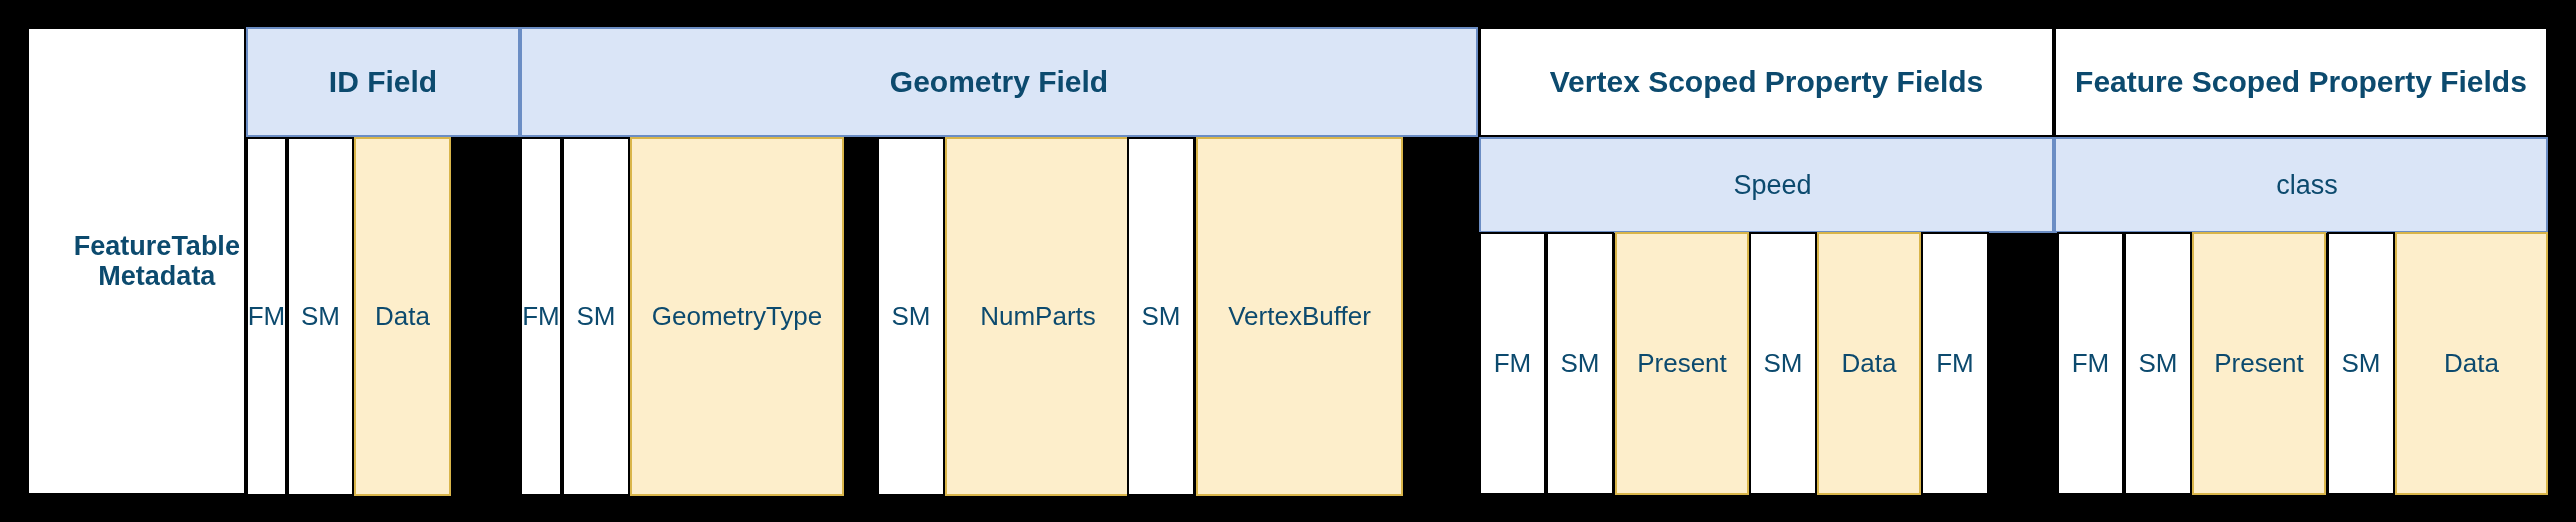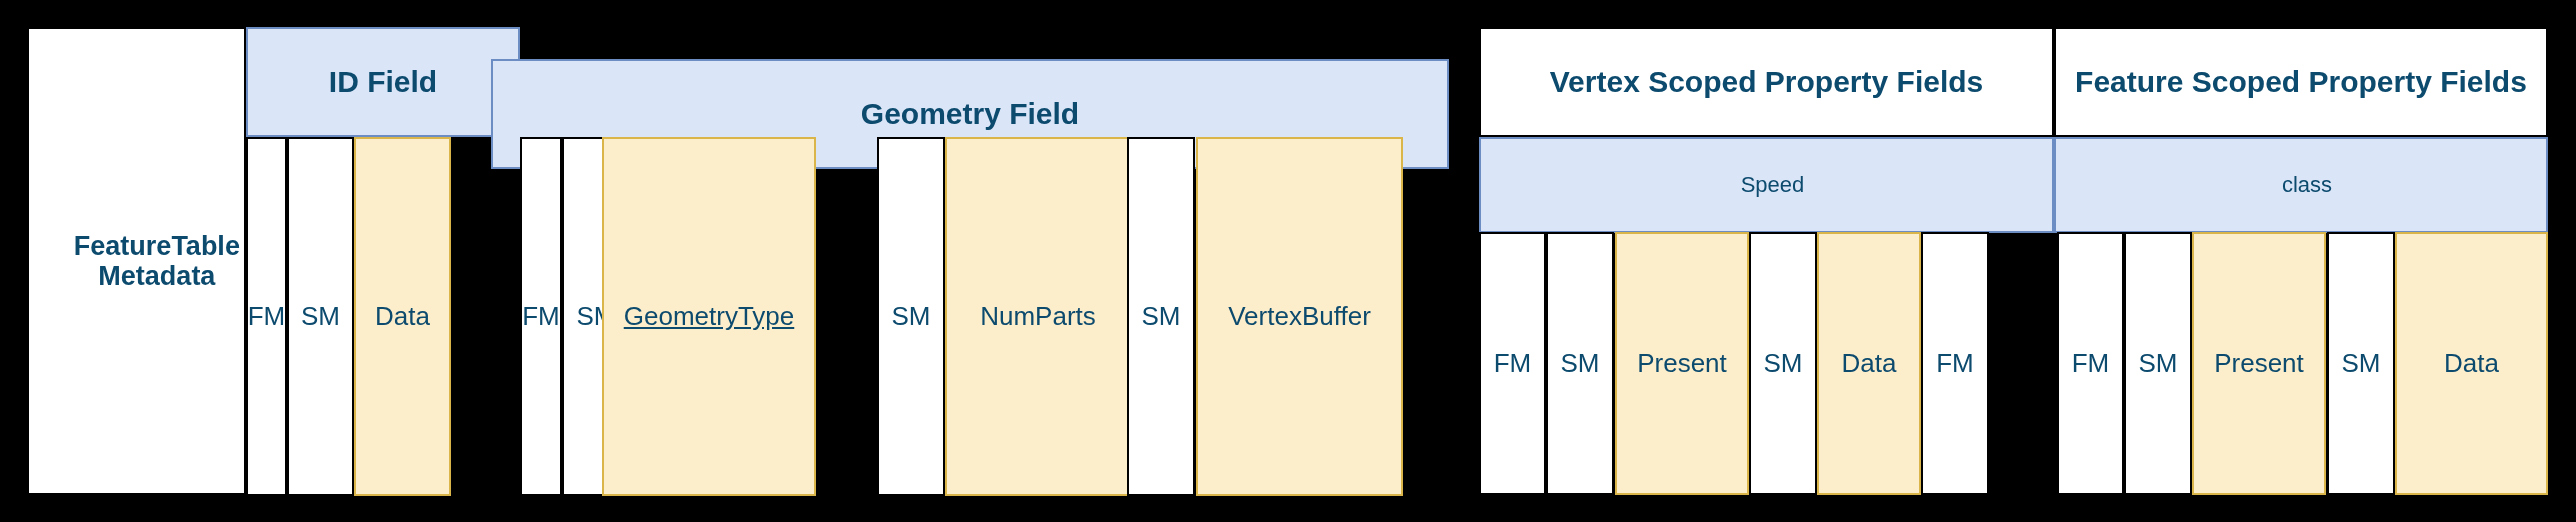--- a/index.html
+++ b/index.html
@@ -63,21 +63,21 @@
   .t-meta {
     font-size: 27px;
     font-weight: bold;
     justify-content: flex-end;
   }
   .t-group {
     font-size: 30px;
     font-weight: bold;
   }
   .t-sub {
-    font-size: 22px;
+    font-size: 27px;
     font-weight: normal;
     padding-left: 12px;
   }
   .t-leaf {
     font-size: 26px;
     font-weight: normal;
   }
 
   .label {
     display: block;
@@ -103,31 +103,31 @@
     <div class="cell t-leaf" style="left:219px; top:110px; width:41px; height:359px;">
       <span class="label">FM</span>
     </div>
     <div class="cell t-leaf" style="left:260px; top:110px; width:67px; height:359px;">
       <span class="label">SM</span>
     </div>
     <div class="cell tan t-leaf" style="left:327px; top:110px; width:97px; height:359px;">
       <span class="label">Data</span>
     </div>
 
-    <div class="cell blue t-group" style="left:464px; top:0px; width:958px; height:110px;margin-top:32px;">
+    <div class="cell blue t-group" style="left:493px; top:0px; width:958px; height:110px;">
       <span class="label">Geometry Field</span>
     </div>
 
     <div class="cell t-leaf" style="left:493px; top:110px; width:42px; height:359px;">
       <span class="label">FM</span>
     </div>
     <div class="cell t-leaf" style="left:535px; top:110px; width:68px; height:359px;">
       <span class="label">SM</span>
     </div>
-    <div class="cell tan t-leaf" style="left:575px; top:110px; width:214px; height:359px;text-decoration:underline;">
+    <div class="cell tan t-leaf" style="left:603px; top:110px; width:214px; height:359px;">
       <span class="label">GeometryType</span>
     </div>
     <div class="cell t-leaf" style="left:850px; top:110px; width:68px; height:359px;">
       <span class="label">SM</span>
     </div>
     <div class="cell tan t-leaf" style="left:918px; top:110px; width:186px; height:359px;">
       <span class="label">NumParts</span>
     </div>
     <div class="cell t-leaf" style="left:1100px; top:110px; width:68px; height:359px;">
       <span class="label">SM</span>

